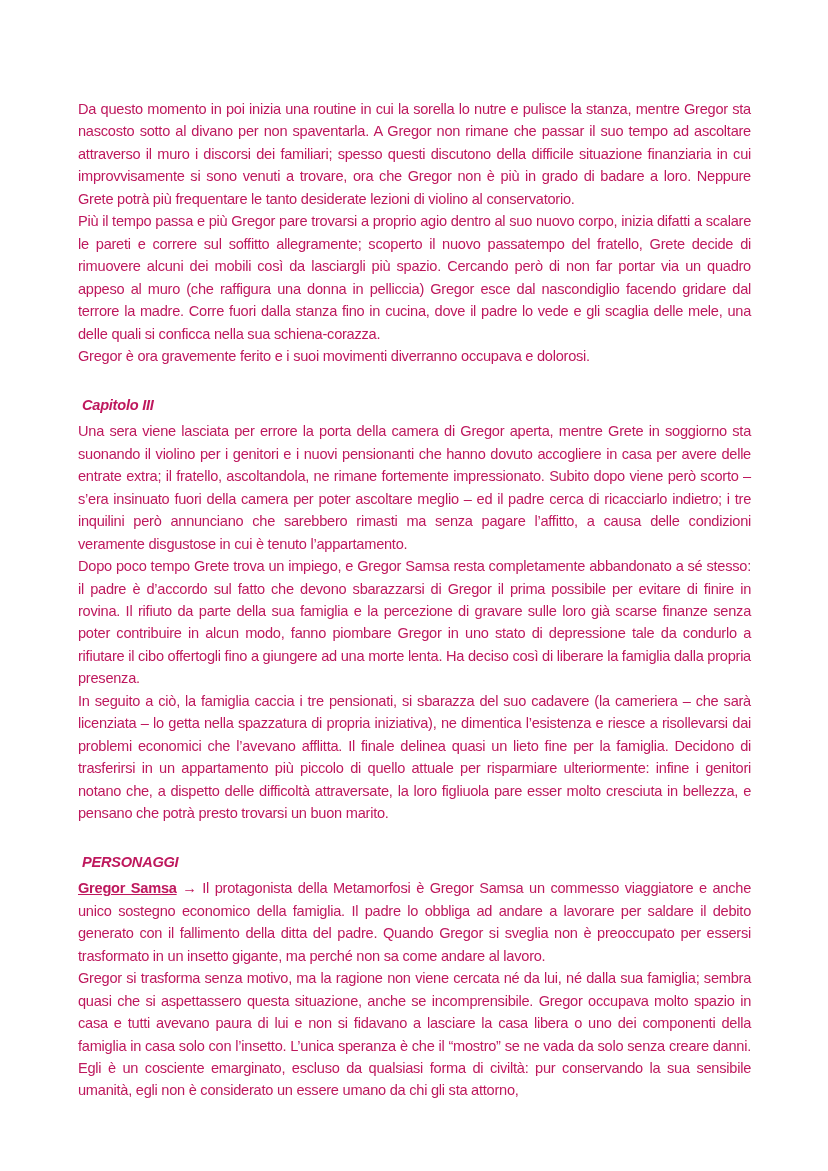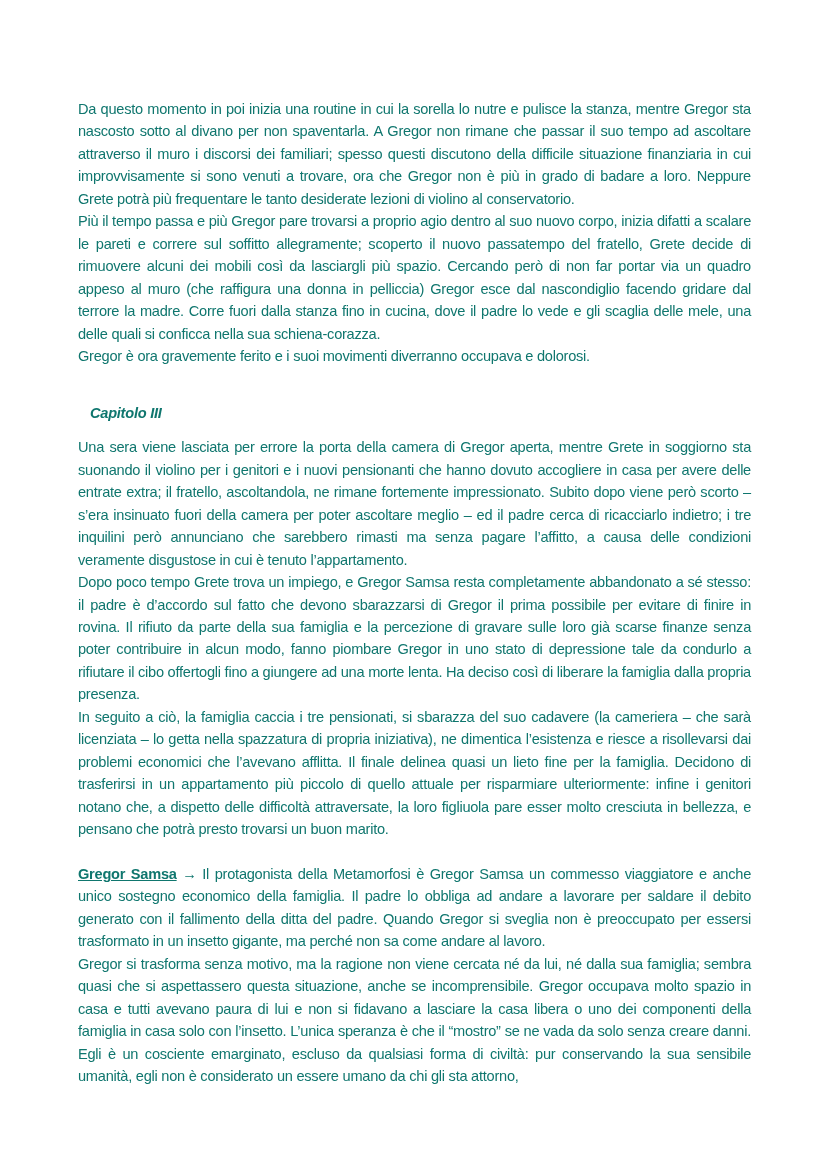--- a/index.html
+++ b/index.html
@@ -5,40 +5,41 @@
   html, body { margin: 0; padding: 0; background: #ffffff; }
   body { width: 828px; height: 1171px; overflow: hidden; position: relative; }
   .page {
     position: absolute;
     left: 78px;
     top: 98px;
     width: 673px;
     font-family: "Liberation Sans", sans-serif;
     font-size: 14.6px;
     line-height: 22.45px;
-    color: #0f766e;
+    color: #be185d;
     letter-spacing: -0.25px;
   }
   .p { margin: 0; text-align: justify; }
   .gap { height: 22.45px; }
-  .heading { margin: 12px; font-weight: bold; font-style: italic; }
+  .heading { margin: 4px; font-weight: bold; font-style: italic; }
   .underline-name { font-weight: bold; text-decoration: underline; margin-top: 12px; }
 </style>
 </head>
 <body>
 
 <div class="page">
   <p class="p">Da questo momento in poi inizia una routine in cui la sorella lo nutre e pulisce la stanza, mentre Gregor sta nascosto sotto al divano per non spaventarla. A Gregor non rimane che passar il suo tempo ad ascoltare attraverso il muro i discorsi dei familiari; spesso questi discutono della difficile situazione finanziaria in cui improvvisamente si sono venuti a trovare, ora che Gregor non è più in grado di badare a loro. Neppure Grete potrà più frequentare le tanto desiderate lezioni di violino al conservatorio.</p>
   <p class="p">Più il tempo passa e più Gregor pare trovarsi a proprio agio dentro al suo nuovo corpo, inizia difatti a scalare le pareti e correre sul soffitto allegramente; scoperto il nuovo passatempo del fratello, Grete decide di rimuovere alcuni dei mobili così da lasciargli più spazio. Cercando però di non far portar via un quadro appeso al muro (che raffigura una donna in pelliccia) Gregor esce dal nascondiglio facendo gridare dal terrore la madre. Corre fuori dalla stanza fino in cucina, dove il padre lo vede e gli scaglia delle mele, una delle quali si conficca nella sua schiena-corazza.</p>
   <p class="p">Gregor è ora gravemente ferito e i suoi movimenti diverranno occupava e dolorosi.</p>
 
   <div class="gap"></div>
 
   <p class="heading">Capitolo III</p>
   <p class="p">Una sera viene lasciata per errore la porta della camera di Gregor aperta, mentre Grete in soggiorno sta suonando il violino per i genitori e i nuovi pensionanti che hanno dovuto accogliere in casa per avere delle entrate extra; il fratello, ascoltandola, ne rimane fortemente impressionato. Subito dopo viene però scorto – s’era insinuato fuori della camera per poter ascoltare meglio – ed il padre cerca di ricacciarlo indietro; i tre inquilini però annunciano che sarebbero rimasti ma senza pagare l’affitto, a causa delle condizioni veramente disgustose in cui è tenuto l’appartamento.</p>
   <p class="p">Dopo poco tempo Grete trova un impiego, e Gregor Samsa resta completamente abbandonato a sé stesso: il padre è d’accordo sul fatto che devono sbarazzarsi di Gregor il prima possibile per evitare di finire in rovina. Il rifiuto da parte della sua famiglia e la percezione di gravare sulle loro già scarse finanze senza poter contribuire in alcun modo, fanno piombare Gregor in uno stato di depressione tale da condurlo a rifiutare il cibo offertogli fino a giungere ad una morte lenta. Ha deciso così di liberare la famiglia dalla propria presenza.</p>
   <p class="p">In seguito a ciò, la famiglia caccia i tre pensionati, si sbarazza del suo cadavere (la cameriera – che sarà licenziata – lo getta nella spazzatura di propria iniziativa), ne dimentica l’esistenza e riesce a risollevarsi dai problemi economici che l’avevano afflitta. Il finale delinea quasi un lieto fine per la famiglia. Decidono di trasferirsi in un appartamento più piccolo di quello attuale per risparmiare ulteriormente: infine i genitori notano che, a dispetto delle difficoltà attraversate, la loro figliuola pare esser molto cresciuta in bellezza, e pensano che potrà presto trovarsi un buon marito.</p>
 
   <div class="gap"></div>
 
+  <p class="heading">PERSONAGGI</p>
   <p class="p"><span class="underline-name">Gregor Samsa</span><span> → </span><span>Il protagonista della Metamorfosi è Gregor Samsa un commesso viaggiatore e anche unico sostegno economico della famiglia. Il padre lo obbliga ad andare a lavorare per saldare il debito generato con il fallimento della ditta del padre. Quando Gregor si sveglia non è preoccupato per essersi trasformato in un insetto gigante, ma perché non sa come andare al lavoro.</span></p>
   <p class="p">Gregor si trasforma senza motivo, ma la ragione non viene cercata né da lui, né dalla sua famiglia; sembra quasi che si aspettassero questa situazione, anche se incomprensibile. Gregor occupava molto spazio in casa e tutti avevano paura di lui e non si fidavano a lasciare la casa libera o uno dei componenti della famiglia in casa solo con l’insetto. L’unica speranza è che il “mostro” se ne vada da solo senza creare danni. Egli è un cosciente emarginato, escluso da qualsiasi forma di civiltà: pur conservando la sua sensibile umanità, egli non è considerato un essere umano da chi gli sta attorno,</p>
 </div>
 
 </body></html>

